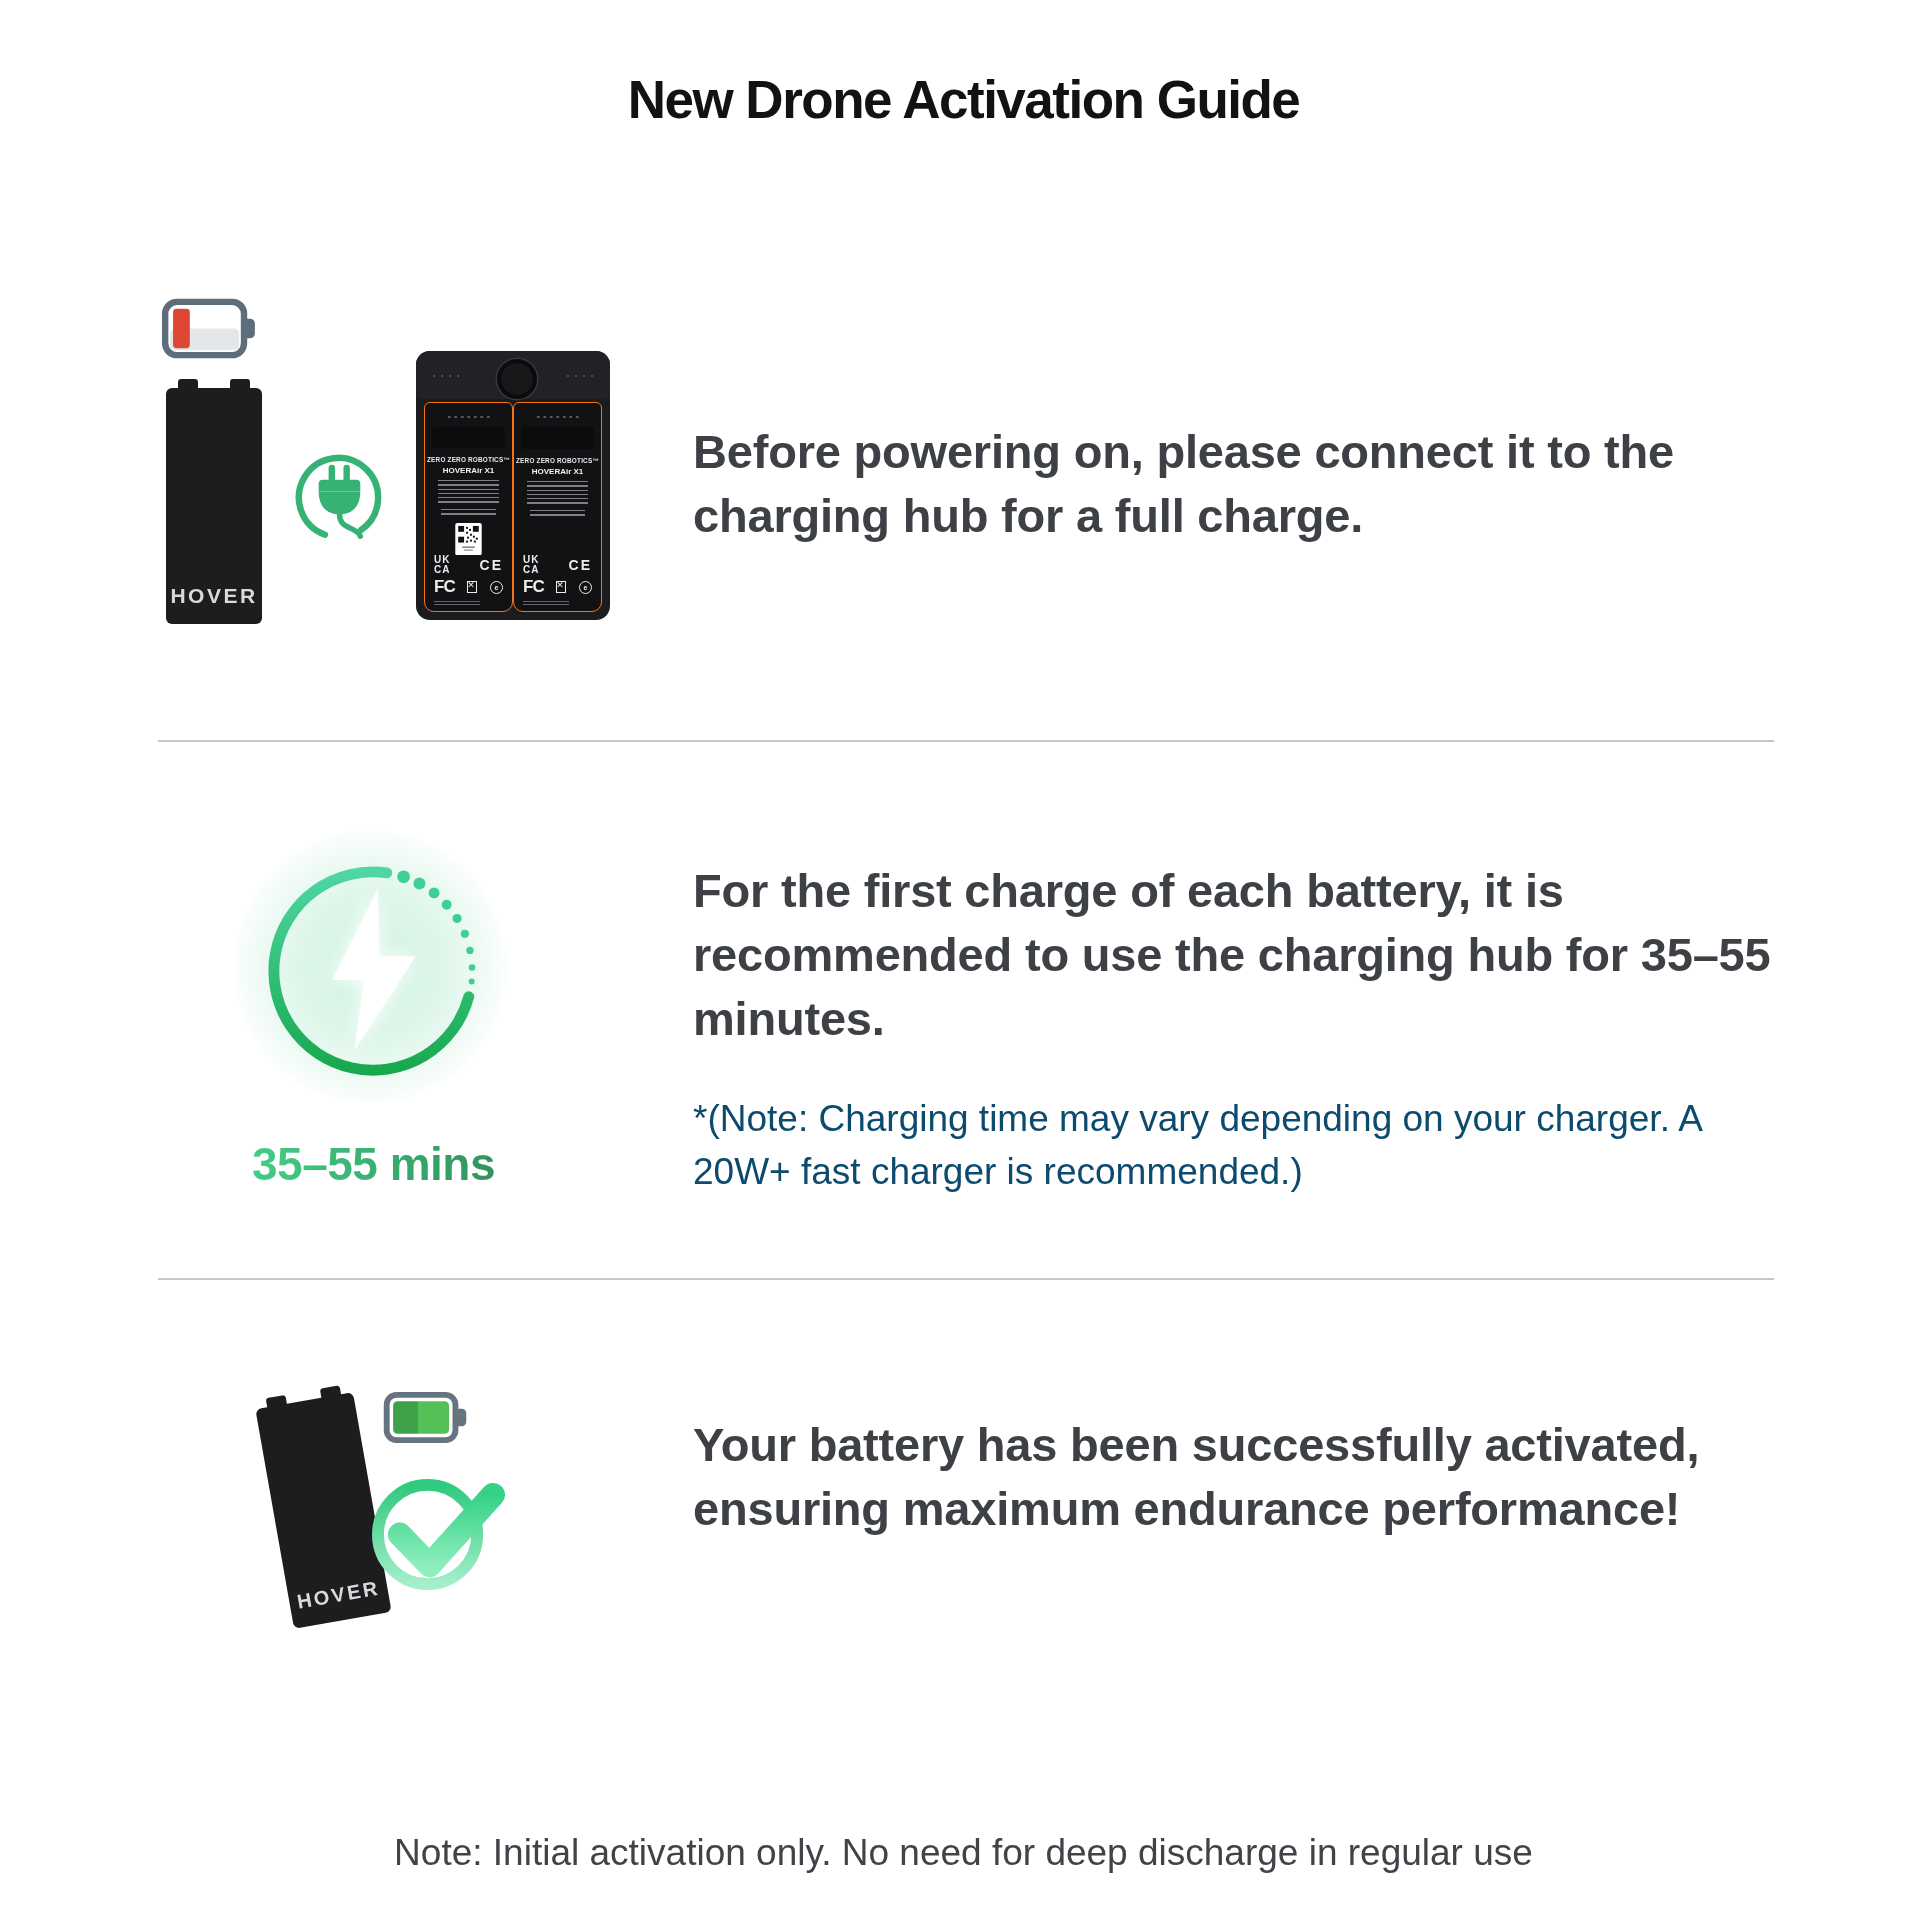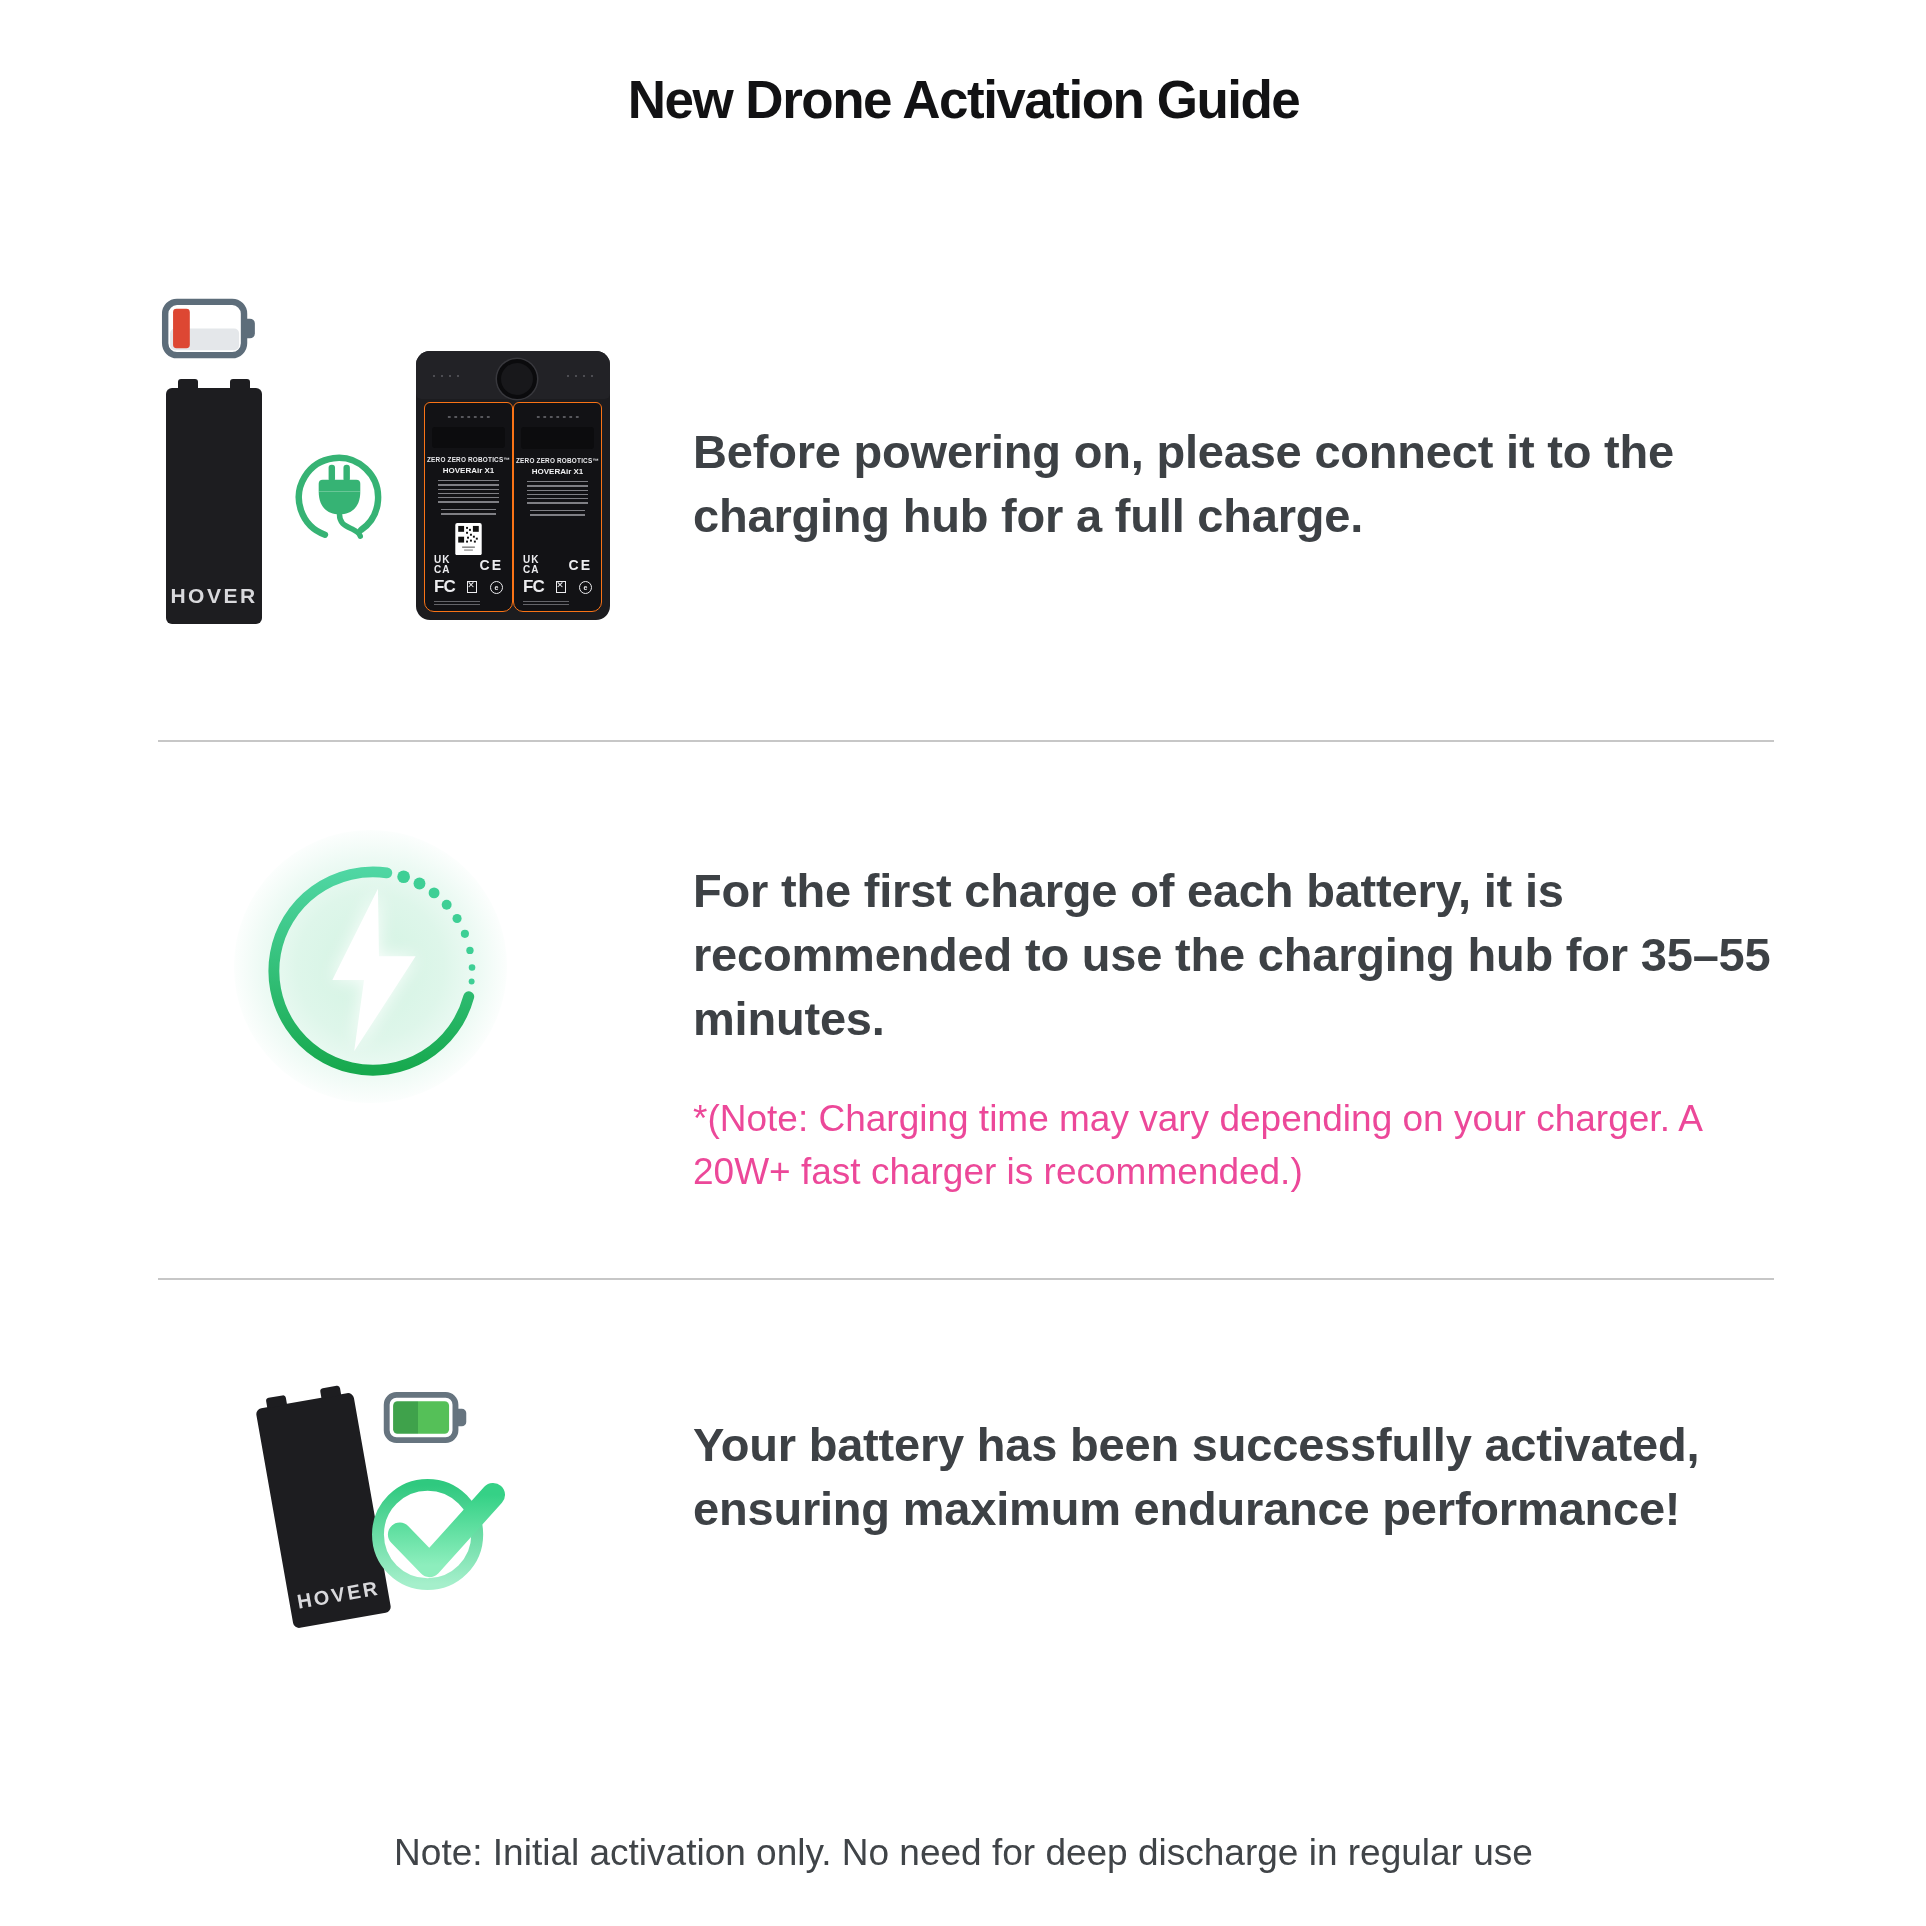--- a/index.html
+++ b/index.html
@@ -17,21 +17,21 @@
   .body-text {
     position:absolute; left:693px; width:1119px; margin:0;
     font-size:47px; line-height:1.36; font-weight:700;
     letter-spacing:-0.2px; color:#3d4145;
   }
   .s1-text { top:420px; }
   .s2-heading { top:859px; }
   .s3-text { top:1413px; width:1148px; }
   .note-text {
     position:absolute; left:693px; top:1093px; width:1079px; margin:0;
-    font-size:37px; line-height:1.42; font-weight:400; color:#ec4899;
+    font-size:37px; line-height:1.42; font-weight:400; color:#0c4a6e;
   }
   .footer-note {
     position:absolute; left:0; right:0; top:1832px; margin:0;
     text-align:center; font-size:37px; font-weight:400; color:#404448;
   }
   .divider { position:absolute; left:158px; width:1616px; height:2px; background:#c7c7c7; }
   .d1 { top:740px; } .d2 { top:1278px; }
 
   
   .battery { position:absolute; background:#1d1d20; border-radius:6px; }
@@ -231,20 +231,21 @@
       <circle cx="176.6" cy="36.2" r="5.5"></circle>
       <circle cx="189.3" cy="48.1" r="5.0"></circle>
       <circle cx="199.8" cy="62.0" r="4.6"></circle>
       <circle cx="207.7" cy="77.5" r="4.1"></circle>
       <circle cx="212.8" cy="94.2" r="3.7"></circle>
       <circle cx="214.9" cy="111.5" r="3.3"></circle>
       <circle cx="214.5" cy="125.5" r="3.0"></circle>
     </g>
     <path d="M120 32 L74 124 L106 124 L96 196 L158 100 L121 100 Z" fill="#ffffff" style="filter:drop-shadow(0 0 9px rgba(255,255,255,0.95));"></path>
   </svg>
+  <p class="duration-label">35–55 mins</p>
 
   <p class="body-text s2-heading">For the first charge of each battery, it is recommended to use the charging hub for 35–55 minutes.</p>
   <p class="note-text">*(Note: Charging time may vary depending on your charger. A 20W+ fast charger is recommended.)</p>
 
   <div class="divider d2"></div>
 
   <div class="battery battery-2">
     <span class="tab t1"></span>
     <span class="tab t2"></span>
     <span class="brand">HOVER</span>

